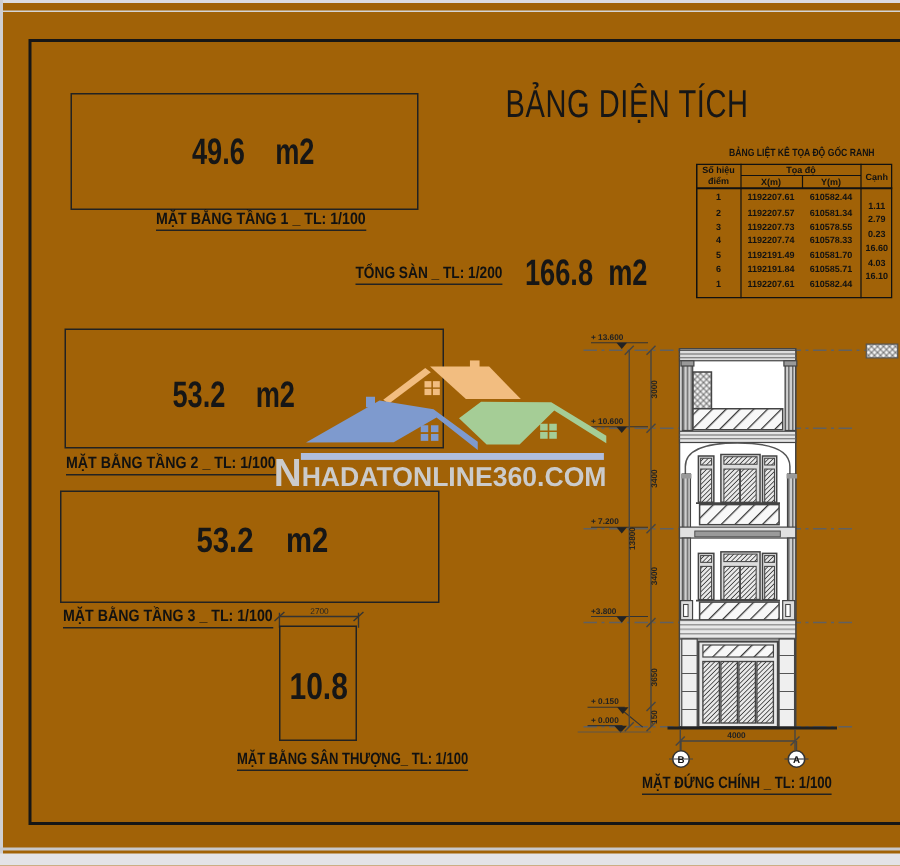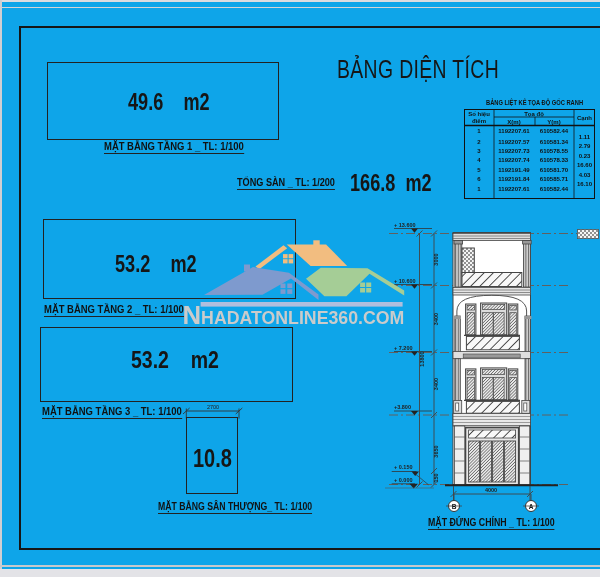--- a/index.html
+++ b/index.html
@@ -1,18 +1,18 @@
 <!DOCTYPE html>
 <html><head>
 <meta charset="utf-8">
 <style>
   html,body{margin:0;padding:0;}
   body{width:600px;height:577px;overflow:hidden;background:#fff;
        font-family:"Liberation Sans",sans-serif;}
-  #page{position:relative;width:600px;height:577px;background:#0ea5e9;}
+  #page{position:relative;width:600px;height:577px;background:#a16207;}
   .abs{position:absolute;}
   .lbl{position:absolute;font-weight:bold;color:#111;white-space:nowrap;}
   .big{position:absolute;font-weight:bold;color:#161616;white-space:nowrap;}
   .cx{transform-origin:0 0;display:inline-block;}
 </style>
 </head>
 <body>
 <div id="page">
 
 <div class="abs" style="left:0;top:0;width:600px;height:2px;background:#dcdce0;"></div>

